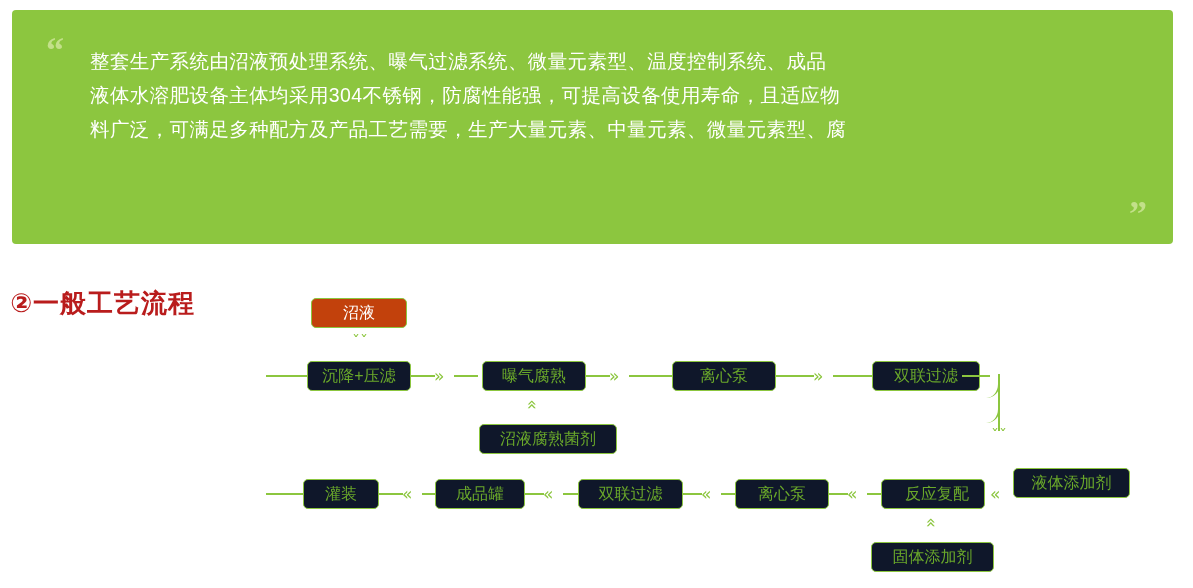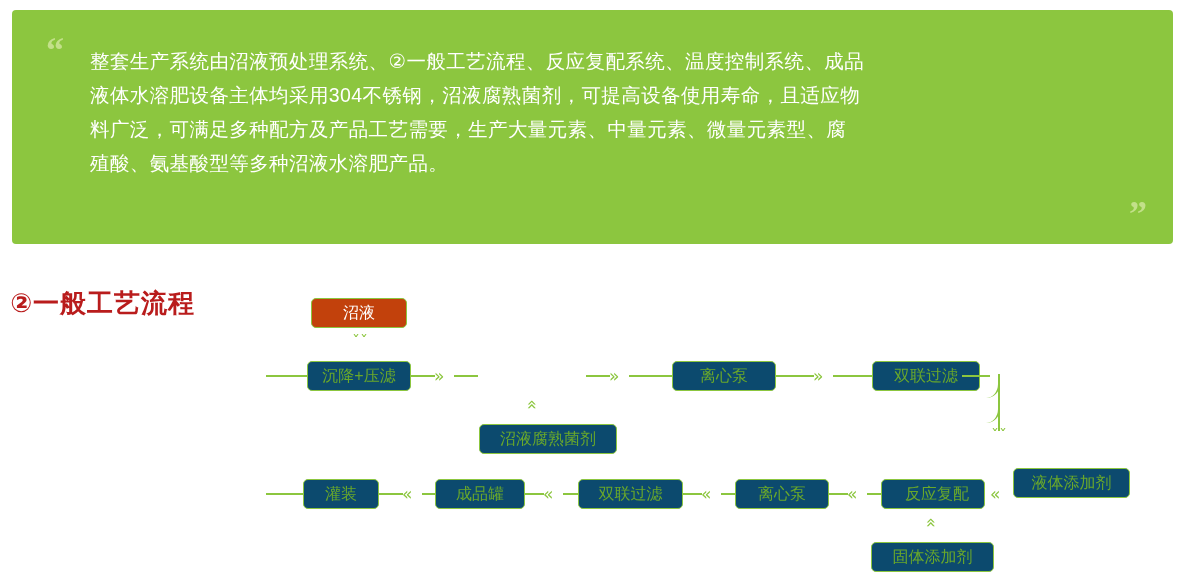--- a/index.html
+++ b/index.html
@@ -81,21 +81,21 @@
   .node {
     position: absolute;
     box-sizing: border-box;
     border: 1.5px solid #8cc63f;
     border-radius: 5px;
     color: #6aa82a;
     font-size: 16px;
     text-align: center;
     line-height: 28px;
     height: 30px;
-    background: #0c4a6e;
+    background: #0f172a;
     white-space: nowrap;
   }
   .node.filled {
     background: #c2410c;
     color: #ffffff;
     border-color: #8cc63f;
   }
   .seg {
     position: absolute;
     background: #8cc63f;
@@ -127,43 +127,43 @@
     border-bottom-right-radius: 14px;
     box-sizing: border-box;
   }
 </style>
 </head>
 <body>
 
 <div class="quote-banner">
   <span class="quote-mark quote-open">“</span>
   <div class="quote-body">
-    <p>整套生产系统由沼液预处理系统、②一般工艺流程、反应复配系统、温度控制系统、成品</p>
-    <p>液体水溶肥设备主体均采用304不锈钢，沼液腐熟菌剂，可提高设备使用寿命，且适应物</p>
+    <p>整套生产系统由沼液预处理系统、曝气过滤系统、微量元素型、温度控制系统、成品</p>
+    <p>液体水溶肥设备主体均采用304不锈钢，防腐性能强，可提高设备使用寿命，且适应物</p>
     <p>料广泛，可满足多种配方及产品工艺需要，生产大量元素、中量元素、微量元素型、腐</p>
-    <p>殖酸、氨基酸型等多种沼液水溶肥产品。</p>
   </div>
   <span class="quote-mark quote-close">”</span>
 </div>
 
 <div class="section-heading">②一般工艺流程</div>
 
 <div class="flow">
 
   <div class="node filled" style="left:311px; top:28px; width:96px;">沼液</div>
 
   <div class="chev chev-down" style="left:352px; top:64px;">ˇˇ</div>
 
   <div class="seg" style="left:266px; top:105px; width:42px;"></div>
   <div class="node" style="left:307px; top:91px; width:104px;">沉降+压滤</div>
 
   <div class="seg" style="left:411px; top:105px; width:24px;"></div>
   <div class="chev" style="left:434px; top:98px;">»</div>
   <div class="seg" style="left:454px; top:105px; width:24px;"></div>
 
+  <div class="node" style="left:482px; top:91px; width:104px;">曝气腐熟</div>
 
   <div class="seg" style="left:586px; top:105px; width:24px;"></div>
   <div class="chev" style="left:609px; top:98px;">»</div>
   <div class="seg" style="left:629px; top:105px; width:43px;"></div>
 
   <div class="node" style="left:672px; top:91px; width:104px;">离心泵</div>
 
   <div class="seg" style="left:776px; top:105px; width:38px;"></div>
   <div class="chev" style="left:813px; top:98px;">»</div>
   <div class="seg" style="left:833px; top:105px; width:39px;"></div>

